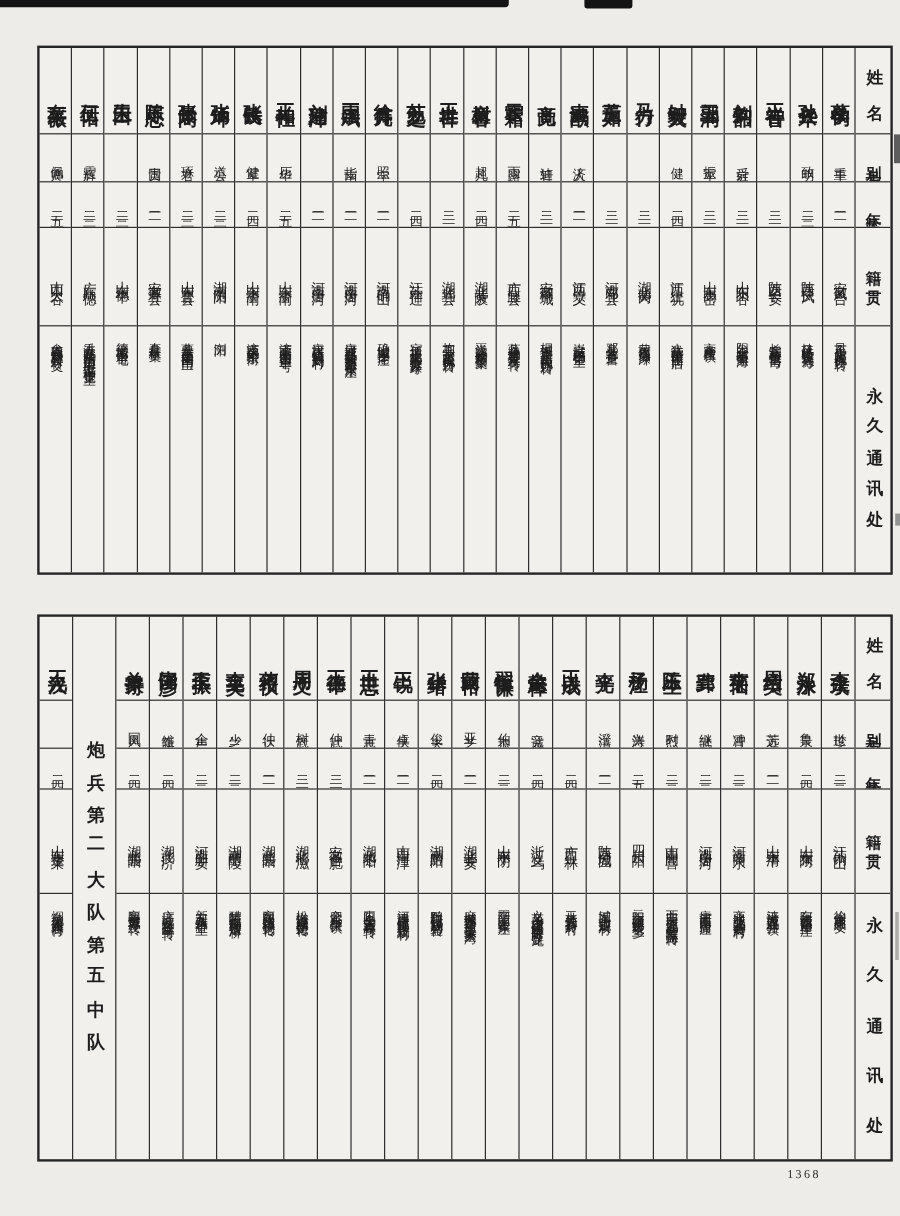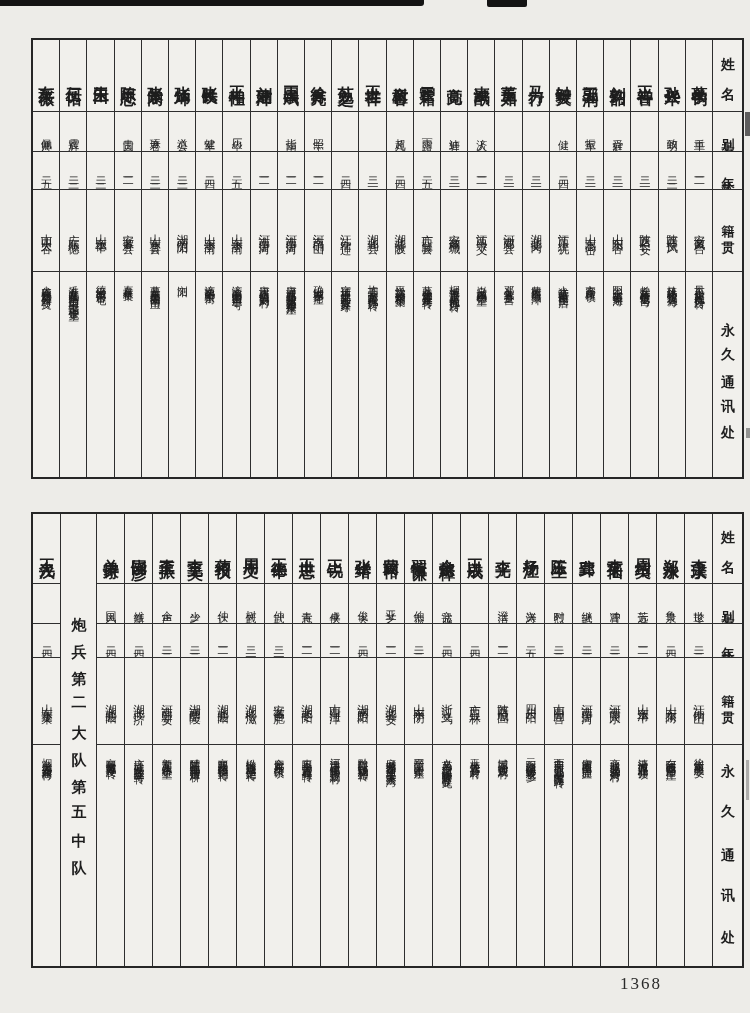--- a/index.html
+++ b/index.html
@@ -61,22 +61,22 @@
   .col.header .cell.address{align-items:center;padding-top:0;}
   .tbl-top    .col.header .cell.address .v{font-size:14px;font-weight:700;letter-spacing:26px;}
   .tbl-bottom .col.header .cell.address .v{font-size:14px;font-weight:700;letter-spacing:42px;}
 
   .section-cell{
     flex:1 1 auto;display:flex;justify-content:center;align-items:center;overflow:hidden;
   }
   .section-cell .v{font-size:15px;font-weight:700;letter-spacing:27px;}
 
   .page-number{
-    position:absolute;left:620px;top:974px;
-    font-size:17px;letter-spacing:2px;color:#2a2a2a;
+    position:absolute;left:656px;top:974px;
+    font-size:10px;letter-spacing:2px;color:#2a2a2a;
     font-family:"Liberation Serif","DejaVu Serif",serif;
   }
 </style>
 </head>
 <body>
 
 <div class="artifact bar1"></div>
 <div class="artifact bar2"></div>
 <div class="edge-mark em1"></div>
 <div class="edge-mark em2"></div>

